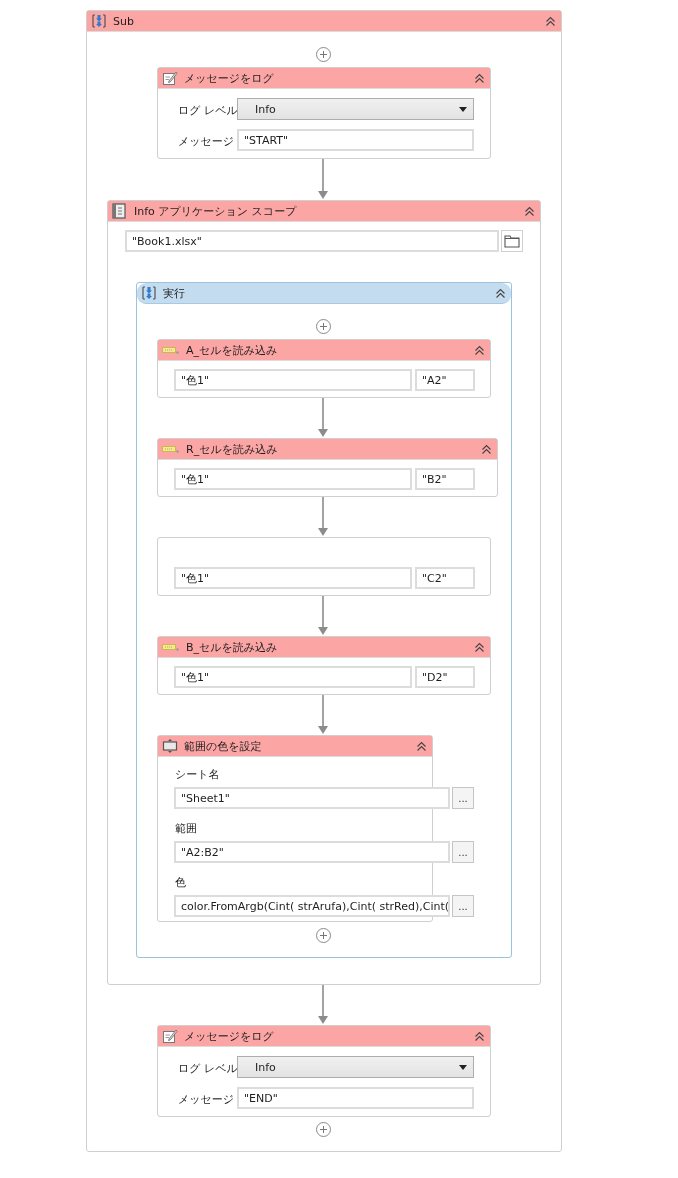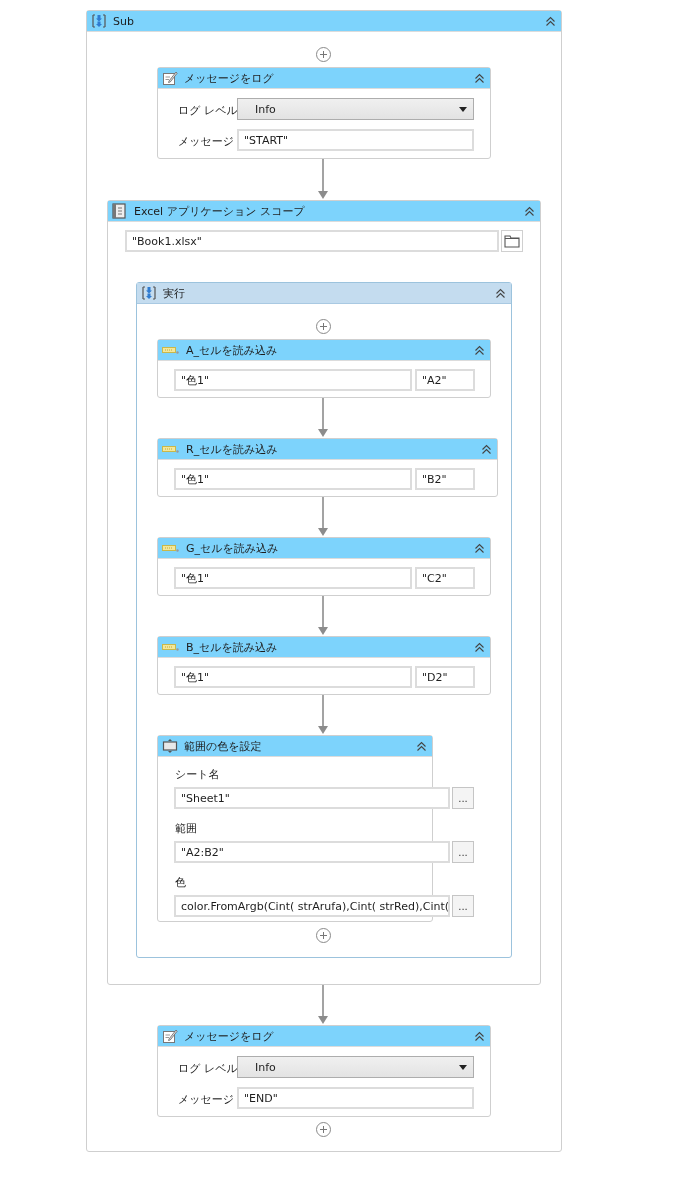--- a/index.html
+++ b/index.html
@@ -1,24 +1,24 @@
 <!DOCTYPE html>
 <html><head>
 <meta charset="utf-8">
 <style>
   * { box-sizing: border-box; margin: 0; padding: 0; }
   html, body { width: 678px; height: 1178px; background: #ffffff; overflow: hidden; }
   body { font-family: "DejaVu Sans", "Liberation Sans", sans-serif; font-size: 11px; color: #1e1e1e; position: relative; }
   .card { position: absolute; border: 1px solid #cfcfcf; border-radius: 3px; background: #fff; }
-  .card-header { position: absolute; left: 0; right: 0; top: 0; height: 21px; background: #7dd3fc; border-bottom: 1px solid #dcdcdc; display: flex; align-items: center; padding-left: 4px; }
+  .card-header { position: absolute; left: 0; right: 0; top: 0; height: 21px; background: #fca5a5; border-bottom: 1px solid #dcdcdc; display: flex; align-items: center; padding-left: 4px; }
   .card-header .title { margin-left: 6px; font-size: 11px; color: #1e1e1e; white-space: nowrap; }
   .collapse { position: absolute; right: 4px; top: 3px; width: 14px; height: 14px; display: flex; align-items: center; justify-content: center; cursor: pointer; }
   .collapse svg { width: 11px; height: 11px; }
 
-  .sel-header { background: #c4dcef; border-bottom-color: #a9c9e2; }
+  .sel-header { background: #c4dcef; border-bottom-color: #a9c9e2; border-radius: 9px; }
   .sel-card { border-color: #9cc3dd; }
 
   .field { position: absolute; height: 22px; border: 2px solid #dcdcdc; background: #fff; padding: 0 5px; display: flex; align-items: center; font-size: 11px; white-space: nowrap; overflow: hidden; color: #1e1e1e; }
   .combo { position: absolute; height: 22px; border: 1px solid #adadad; background: linear-gradient(#f0f0f0, #e3e3e3); padding: 0 17px; display: flex; align-items: center; font-size: 11px; cursor: pointer; }
   .combo .arrow { position: absolute; right: 6px; top: 8px; width: 0; height: 0; border-left: 4px solid transparent; border-right: 4px solid transparent; border-top: 5px solid #222; }
   .label { position: absolute; font-size: 11px; color: #1e1e1e; white-space: nowrap; }
   .ellipsis-btn { position: absolute; width: 22px; height: 22px; border: 1px solid #c5c5c5; background: #f4f4f4; font-size: 10px; display: flex; align-items: flex-end; justify-content: center; padding-bottom: 4px; cursor: pointer; color: #333; }
 
   .plus { position: absolute; width: 15px; height: 15px; border: 1px solid #8a8a8a; border-radius: 50%; cursor: pointer; }
   .plus::before { content: ""; position: absolute; left: 3px; top: 6px; width: 7px; height: 1px; background: #777; }
@@ -111,21 +111,21 @@
 </div>
 
 <div class="conn" style="left:322px; top:159px; height:33px;"></div>
 <div class="arrowhead" style="left:318px; top:191px;"></div>
 
 <div class="card" style="left:107px; top:200px; width:434px; height:785px;">
   <div class="card-header">
     <svg width="14" height="16">
         <use href="#excelicon"></use>
       </svg>
-    <span class="title" style="margin-left:8px;">Excel アプリケーション スコープ</span>
+    <span class="title" style="margin-left:8px;">Info アプリケーション スコープ</span>
     <span class="collapse">
         <svg>
           <use href="#chev"></use>
         </svg>
       </span>
   </div>
   <div class="field" style="left:17px; top:29px; width:374px;">"Book1.xlsx"</div>
   <div class="folder-btn" style="left:393px; top:29px;">
     <svg width="16" height="14">
       <path d="M1 2 H6 L7 4 H15 V13 H1 Z" fill="#fff" stroke="#555" stroke-width="1.1"></path>
@@ -180,31 +180,20 @@
         </svg>
       </span>
   </div>
   <div class="field" style="left:16px; top:29px; width:238px;">"色1"</div>
   <div class="field" style="left:257px; top:29px; width:60px;">"B2"</div>
 </div>
 <div class="conn" style="left:322px; top:497px; height:32px;"></div>
 <div class="arrowhead" style="left:318px; top:528px;"></div>
 
 <div class="card" style="left:157px; top:537px; width:334px; height:59px;">
-  <div class="card-header">
-    <svg width="18" height="10">
-        <use href="#readicon"></use>
-      </svg>
-    <span class="title">G_セルを読み込み</span>
-    <span class="collapse">
-        <svg>
-          <use href="#chev"></use>
-        </svg>
-      </span>
-  </div>
   <div class="field" style="left:16px; top:29px; width:238px;">"色1"</div>
   <div class="field" style="left:257px; top:29px; width:60px;">"C2"</div>
 </div>
 <div class="conn" style="left:322px; top:596px; height:32px;"></div>
 <div class="arrowhead" style="left:318px; top:627px;"></div>
 
 <div class="card" style="left:157px; top:636px; width:334px; height:59px;padding-left:16px;">
   <div class="card-header">
     <svg width="18" height="10">
         <use href="#readicon"></use>

